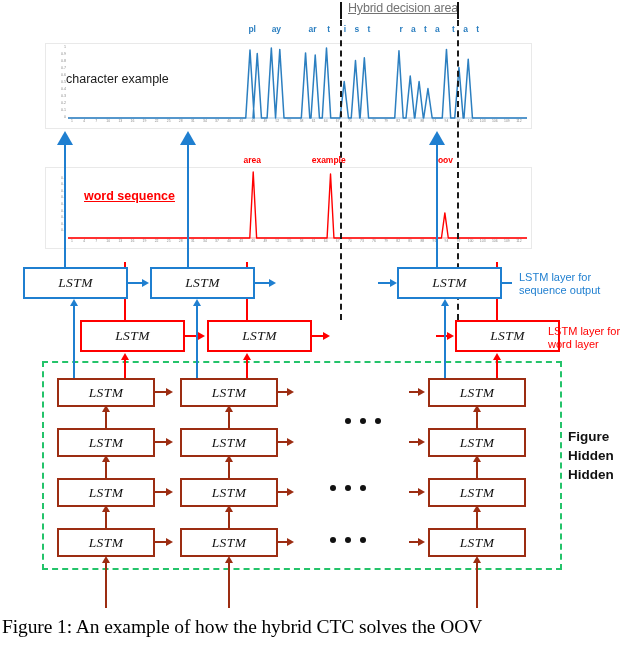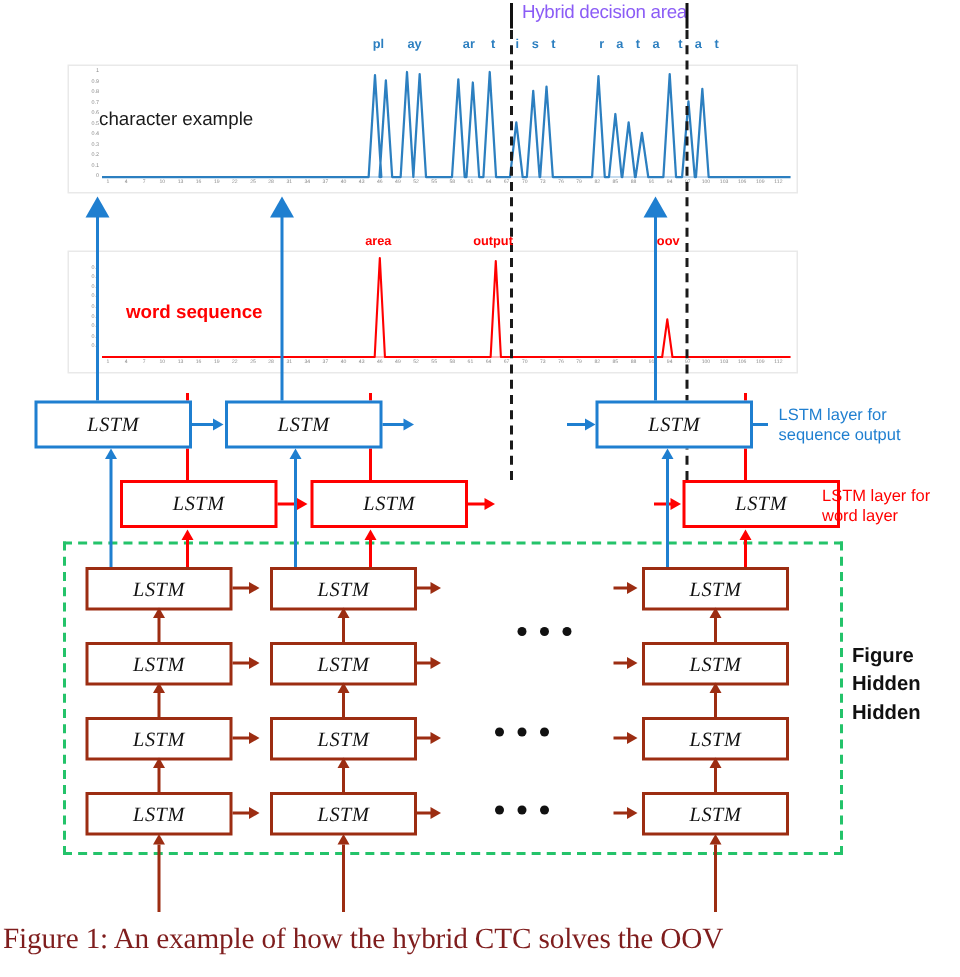--- a/index.html
+++ b/index.html
@@ -8,23 +8,24 @@
     background:#ffffff;
     font-family:"Liberation Sans", sans-serif;
     position:relative;
     overflow:hidden;
   }
   .abs{position:absolute;}
 
   
   #hybrid-label{
     left:348px;top:1px;
-    font-size:12.5px;color:#8b5cf6;
+    font-size:12.5px;color:#737373;
     letter-spacing:-0.2px;
     white-space:nowrap;
+    text-decoration:underline;
   }
 
   
   .hyb-bar{background:#111;width:2px;}
 
   
   .chart-panel{
     background:#ffffff;
     border:1px solid #e9e9e9;
     box-sizing:border-box;
@@ -145,21 +146,21 @@
   
   .dots{position:absolute;display:flex;gap:9px;}
   .dots i{display:block;width:6px;height:6px;border-radius:50%;background:#111;}
 
   
   #caption{
     position:absolute;
     left:2px;top:616px;
     font-family:"Liberation Serif", serif;
     font-size:19.5px;
-    color:#7f1d1d;
+    color:#000000;
     white-space:nowrap;
     letter-spacing:-0.1px;
   }
 </style>
 </head>
 <body>
 
 <div class="abs" id="hybrid-label">Hybrid decision area</div>
 <div class="abs hyb-bar" style="left:340px;top:2px;height:17px;"></div>
 <div class="abs hyb-bar" style="left:457px;top:2px;height:17px;"></div>
@@ -269,21 +270,21 @@
     <div class="xlab" style="left: 376.316px; top: 72px;">88</div>
     <div class="xlab" style="left: 388.395px; top: 72px;">91</div>
     <div class="xlab" style="left: 400.474px; top: 72px;">94</div>
     <div class="xlab" style="left: 412.553px; top: 72px;">97</div>
     <div class="xlab" style="left: 424.632px; top: 72px;">100</div>
     <div class="xlab" style="left: 436.711px; top: 72px;">103</div>
     <div class="xlab" style="left: 448.789px; top: 72px;">106</div>
     <div class="xlab" style="left: 460.868px; top: 72px;">109</div>
     <div class="xlab" style="left: 472.947px; top: 72px;">112</div>
   </div>
-<div class="abs panel-title-word" style="left:84px;top:201px;">word sequence</div>
+<div class="abs panel-title-word" style="left:84px;top:189px;text-decoration:underline;">word sequence</div>
 
 <div class="decision-line" style="left:340px;top:20px;height:300px;"></div>
 <div class="decision-line" style="left:457px;top:20px;height:300px;"></div>
 
 <div class="abs ln v-blue" style="left:64px;top:143px;width:2px;height:128px;"></div>
 <div class="abs bigarrow-head" style="left:57px;top:131px;"></div>
 
 <div class="abs ln v-blue" style="left:187px;top:143px;width:2px;height:128px;"></div>
 <div class="abs bigarrow-head" style="left:180px;top:131px;"></div>
 
@@ -478,14 +479,14 @@
 <div class="charlab" style="left: 356.895px; top: 24px;">s</div>
 <div class="charlab" style="left: 368.974px; top: 24px;">t</div>
 <div class="charlab" style="left: 401.184px; top: 24px;">r</div>
 <div class="charlab" style="left: 413.263px; top: 24px;">a</div>
 <div class="charlab" style="left: 425.342px; top: 24px;">t</div>
 <div class="charlab" style="left: 437.421px; top: 24px;">a</div>
 <div class="charlab" style="left: 453.526px; top: 24px;">t</div>
 <div class="charlab" style="left: 465.605px; top: 24px;">a</div>
 <div class="charlab" style="left: 477.684px; top: 24px;">t</div>
 <div class="wordlab" style="left: 252.211px; top: 155px;">area</div>
-<div class="wordlab" style="left: 328.711px; top: 155px;">output</div>
+<div class="wordlab" style="left: 328.711px; top: 155px;">example</div>
 <div class="wordlab" style="left: 445.474px; top: 155px;">oov</div>
 
 </body></html>

